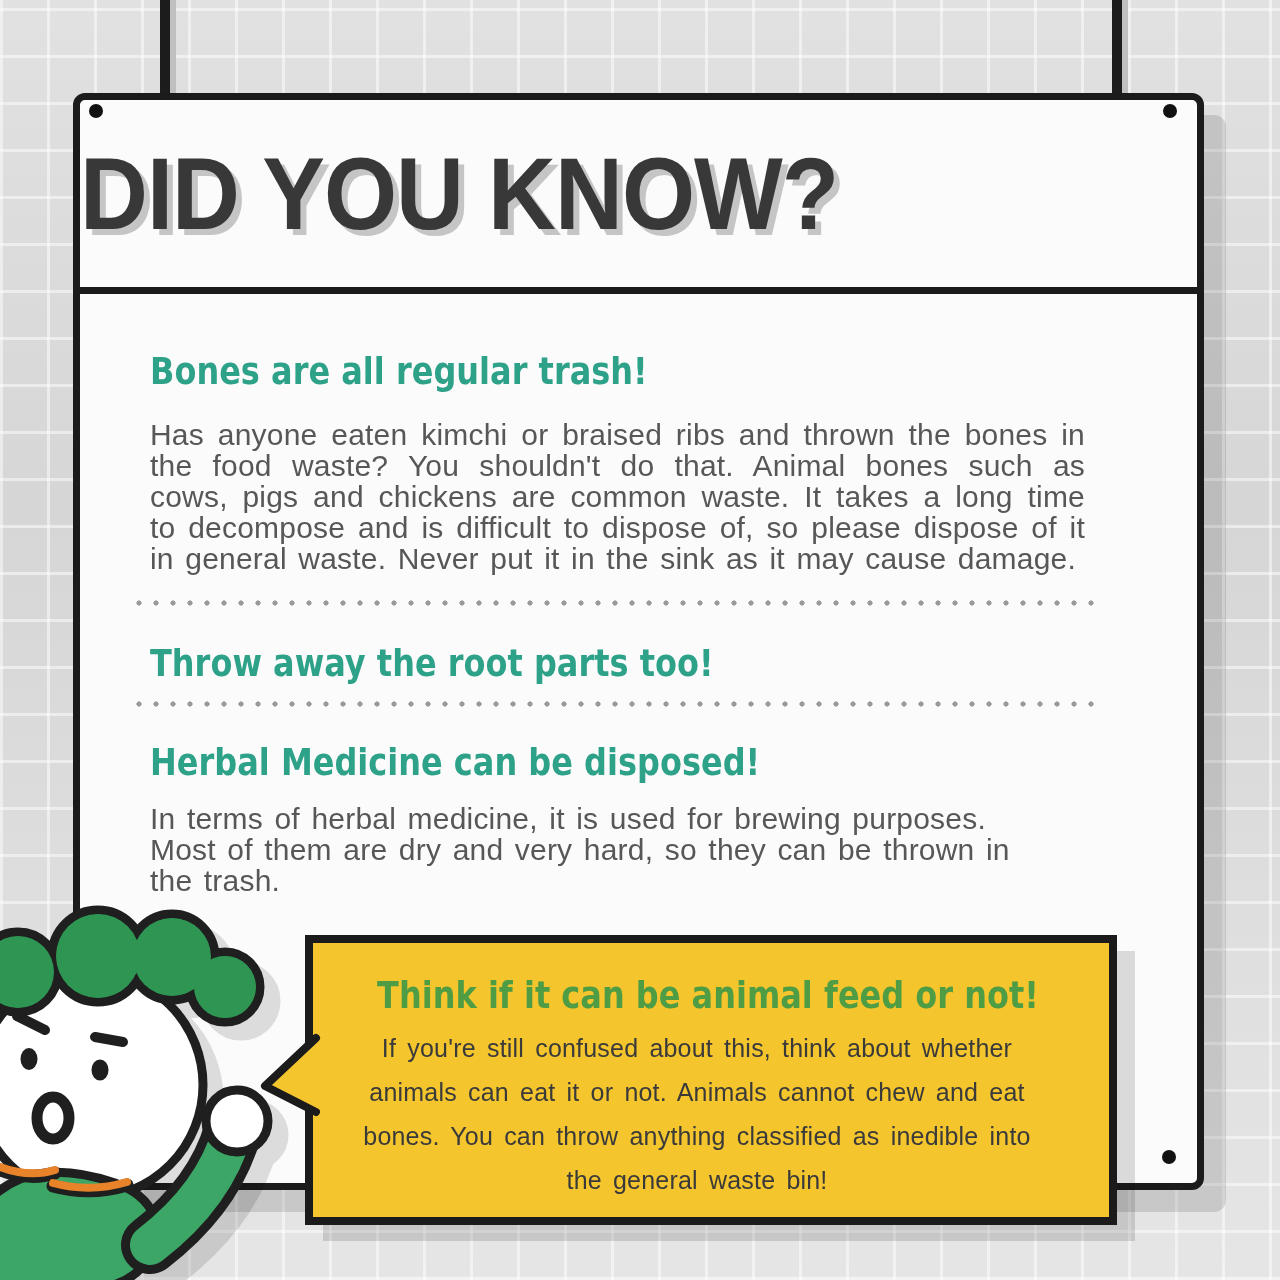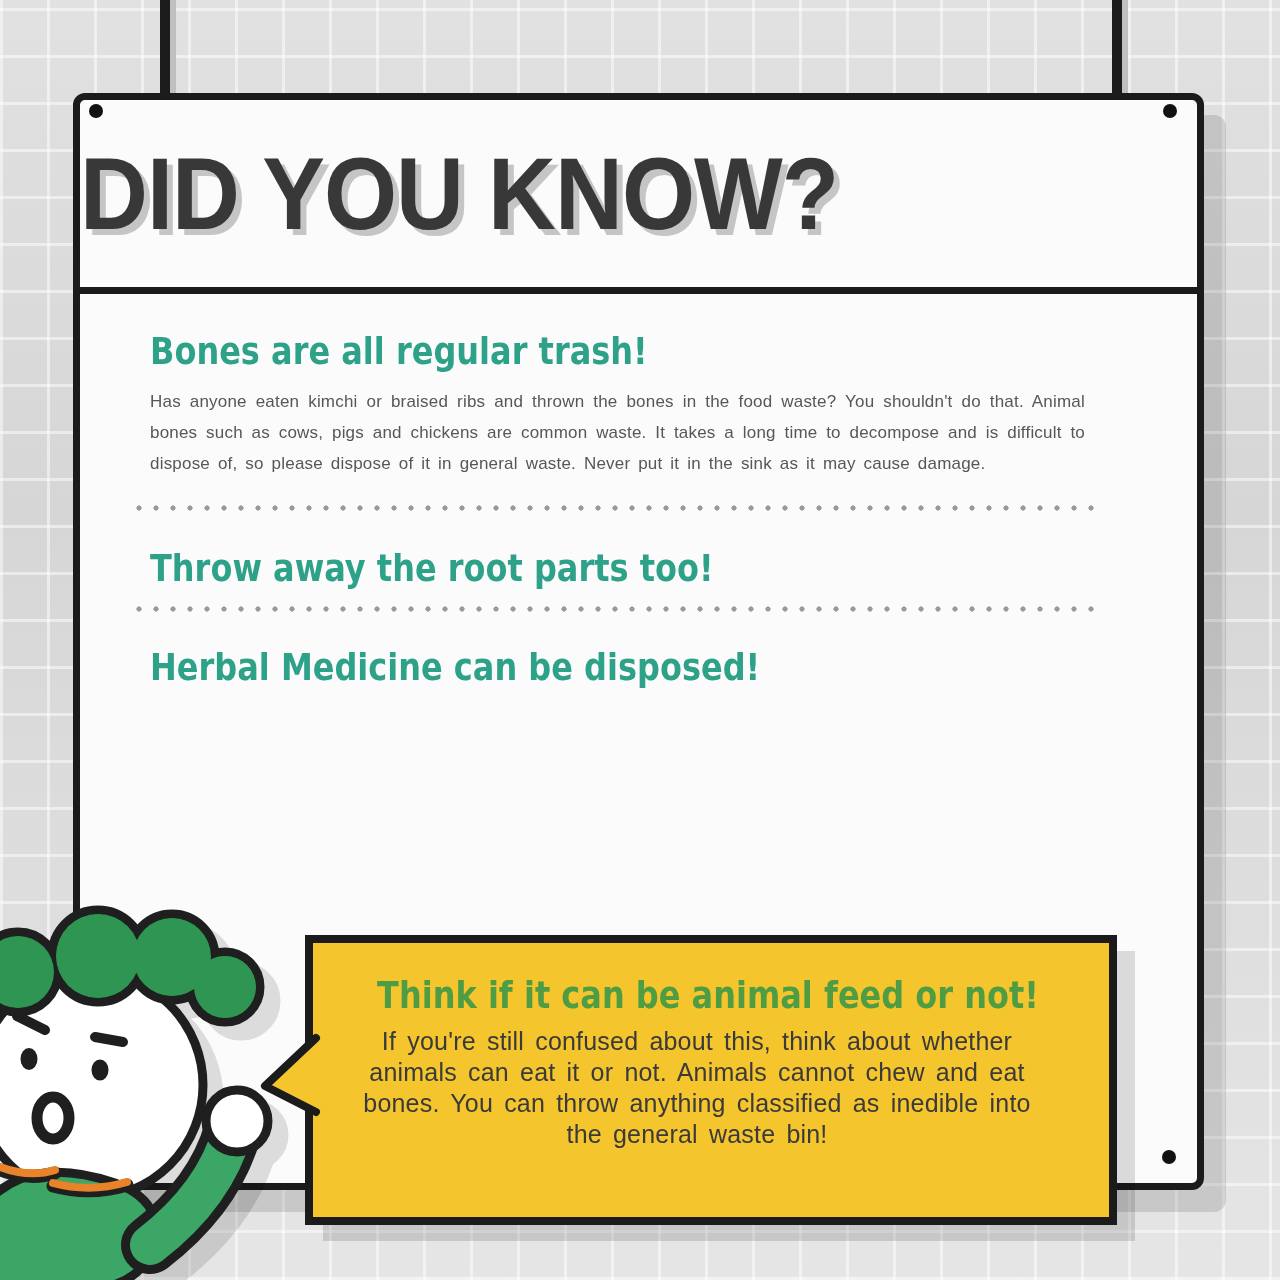--- a/index.html
+++ b/index.html
@@ -39,30 +39,30 @@
   }
   .sign-divider{position:absolute;left:0;top:187px;width:100%;height:7px;background:#1b1b1b;}
   .screw{position:absolute;width:14px;height:14px;border-radius:50%;background:#111;z-index:3;}
   .screw.tl{left:89px;top:104px;}
   .screw.tr{left:1163px;top:104px;}
   .screw.bl{left:89px;top:1150px;}
   .screw.br{left:1162px;top:1150px;}
 
   .sign-content{
     position:absolute;left:0;top:194px;width:100%;box-sizing:border-box;
-    padding:36px 60px 0 70px;
+    padding:56px 60px 0 70px;
   }
   .sec-heading{
     margin:0;font-family:"DejaVu Sans", sans-serif;font-weight:bold;
     font-size:32px;line-height:1.15;color:#2ea189;letter-spacing:0;
     transform:scaleY(1.18);transform-origin:left top;
   }
   .sec-body{
-    margin:19px 0 0 0;font-family:"Liberation Sans", sans-serif;
-    font-size:17px;line-height:31px;color:#575757;
+    margin:32px 0 0 0;font-family:"Liberation Sans", sans-serif;
+    font-size:30px;line-height:31px;color:#575757;
     letter-spacing:0.2px;word-spacing:3px;width:905px;
   }
   .sec-body.justify{text-align:justify;width:935px;}
   .dotted{
     height:6px;width:966px;margin:26px 0 0 -14px;
     background-image:radial-gradient(circle at 3px 3px,#9a9a9a 2.3px,transparent 2.9px);
     background-size:17px 6px;background-repeat:repeat-x;
   }
   .mt36{margin-top:36px;} .mt22{margin-top:22px;} .mt34{margin-top:34px;} .mt26{margin-top:26px;}
 
@@ -73,21 +73,21 @@
     box-shadow:18px 16px 0 rgba(0,0,0,0.13);
     padding:32px 40px 0 34px;z-index:5;text-align:center;
   }
   .bubble-heading{
     margin:0;font-family:"DejaVu Sans", sans-serif;font-weight:bold;
     font-size:32px;line-height:1.1;color:#4e9c44;
     transform:scaleY(1.18);transform-origin:left top;white-space:nowrap;
   }
   .bubble-body{
     margin:16px 0 0 0;font-family:"Liberation Sans", sans-serif;
-    font-size:25px;line-height:31px;color:#3a3a3a;
+    font-size:25px;line-height:44px;color:#3a3a3a;
     letter-spacing:0.2px;word-spacing:4px;width:700px;
   }
   .bubble-tail{position:absolute;left:250px;top:1028px;z-index:6;}
   .mascot{position:absolute;left:-45px;top:895px;z-index:4;
     filter:drop-shadow(16px 14px 0 rgba(0,0,0,0.12));}
 </style>
 </head>
 <body>
 
 <div class="stage">
@@ -107,20 +107,21 @@
       <h2 class="sec-heading">Bones are all regular trash!</h2>
       <p class="sec-body justify">Has anyone eaten kimchi or braised ribs and thrown the bones in the food waste? You shouldn't do that. Animal bones such as cows, pigs and chickens are common waste. It takes a long time to decompose and is difficult to dispose of, so please dispose of it in general waste. Never put it in the sink as it may cause damage.</p>
 
       <div class="dotted"></div>
 
       <h2 class="sec-heading mt36">Throw away the root parts too!</h2>
 
       <div class="dotted mt22"></div>
 
       <h2 class="sec-heading mt34">Herbal Medicine can be disposed!</h2>
+      <p class="sec-body mt26">In terms of herbal medicine, it is used for brewing purposes. Most of them are dry and very hard, so they can be thrown in the trash.</p>
     </div>
   </div>
 
   <div class="screw tl"></div>
   <div class="screw tr"></div>
   <div class="screw bl"></div>
   <div class="screw br"></div>
 
   <svg class="mascot" width="335" height="385" viewBox="0 0 335 385">
 

